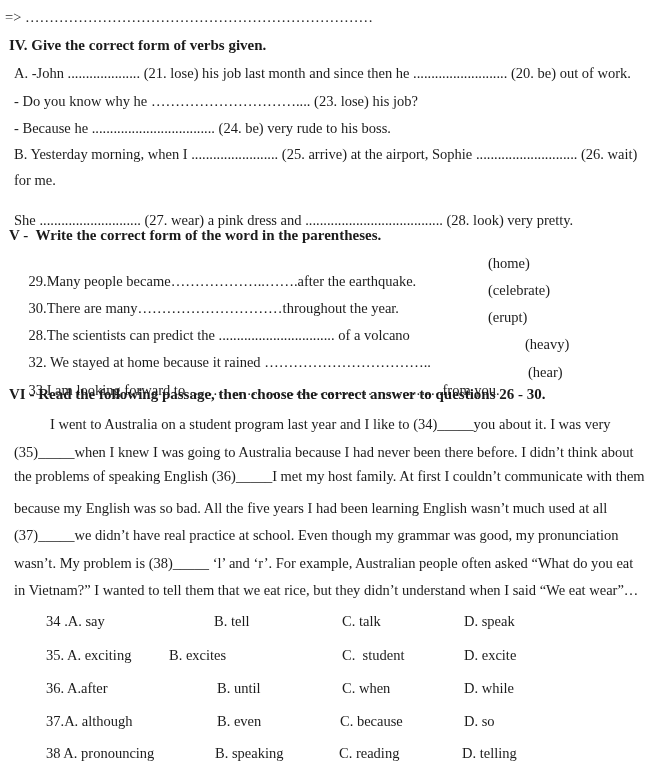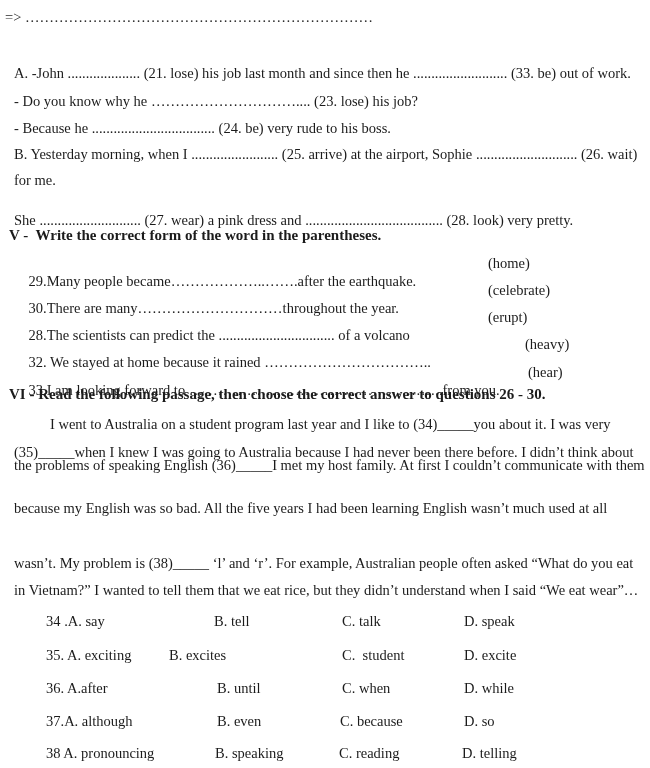--- a/index.html
+++ b/index.html
@@ -41,21 +41,22 @@
     margin-left:32px;
   }
 </style>
 </head>
 <body>
 
 <div class="page">
 
   <div class="line arrow" style="top:8px">=&gt; ………………………………………………………………</div>
 
-  <div class="line" style="top:64px">A. -John .................... (21. lose) his job last month and since then he .......................... (33. be) out of work.</div>
+  <div class="line title" style="top:36px">IV. Give the correct form of verbs given.</div>
+  <div class="line" style="top:64px">A. -John .................... (21. lose) his job last month and since then he .......................... (20. be) out of work.</div>
   <div class="line" style="top:92px">- Do you know why he ………………………….... (23. lose) his job?</div>
   <div class="line" style="top:119px">- Because he .................................. (24. be) very rude to his boss.</div>
   <div class="line" style="top:145px">B. Yesterday morning, when I ........................ (25. arrive) at the airport, Sophie ............................ (26. wait)</div>
   <div class="line" style="top:171px">for me.</div>
   <div class="line" style="top:211px">She ............................ (27. wear) a pink dress and ...................................... (28. look) very pretty.</div>
 
   <div class="line title" style="top:226px">V -  Write the correct form of the word in the parentheses.</div>
 
   <div class="line" style="top:254px">
     <span>29.Many people became………………..…….after the earthquake.</span>
@@ -74,22 +75,23 @@
     <span class="paren" style="left:511px">(heavy)</span>
   </div>
   <div class="line" style="top:363px">
     <span>33.I am looking forward to ……………………………………………..from you.</span>
     <span class="paren" style="left:514px">(hear)</span>
   </div>
 
   <div class="line title" style="top:385px">VI - Read the following passage, then choose the correct answer to questions 26 - 30.</div>
   <div class="line" style="top:415px;left:50px">I went to Australia on a student program last year and I like to (34)_____you about it. I was very</div>
   <div class="line" style="top:443px">(35)_____when I knew I was going to Australia because I had never been there before. I didn’t think about</div>
-  <div class="line" style="top:456px">the problems of speaking English (36)_____I met my host family. At first I couldn’t communicate with them</div>
+  <div class="line" style="top:467px">the problems of speaking English (36)_____I met my host family. At first I couldn’t communicate with them</div>
   <div class="line" style="top:499px">because my English was so bad. All the five years I had been learning English wasn’t much used at all</div>
+  <div class="line" style="top:526px">(37)_____we didn’t have real practice at school. Even though my grammar was good, my pronunciation</div>
   <div class="line" style="top:554px">wasn’t. My problem is (38)_____ ‘l’ and ‘r’. For example, Australian people often asked “What do you eat</div>
   <div class="line" style="top:581px">in Vietnam?” I wanted to tell them that we eat rice, but they didn’t understand when I said “We eat wear”…</div>
 
   <div class="line" style="top:612px">
     <span class="opt" style="left:0px">34 .A. say</span>
     <span class="opt" style="left:168px">B. tell</span>
     <span class="opt" style="left:296px">C. talk</span>
     <span class="opt" style="left:418px">D. speak</span>
   </div>
   <div class="line" style="top:646px">

